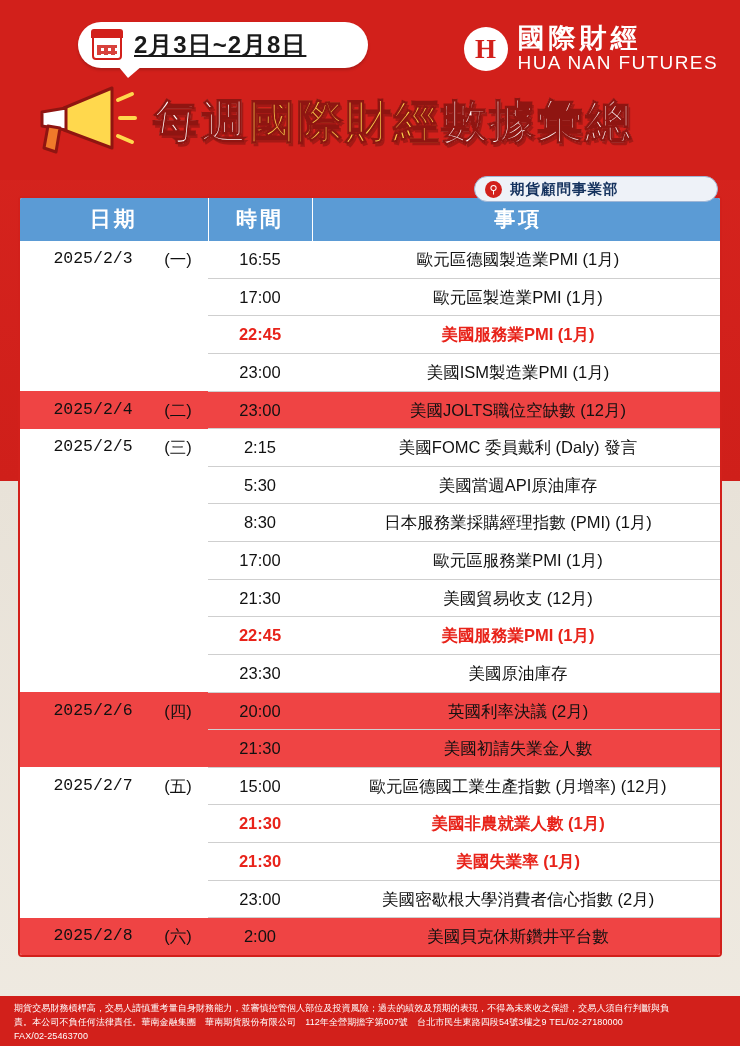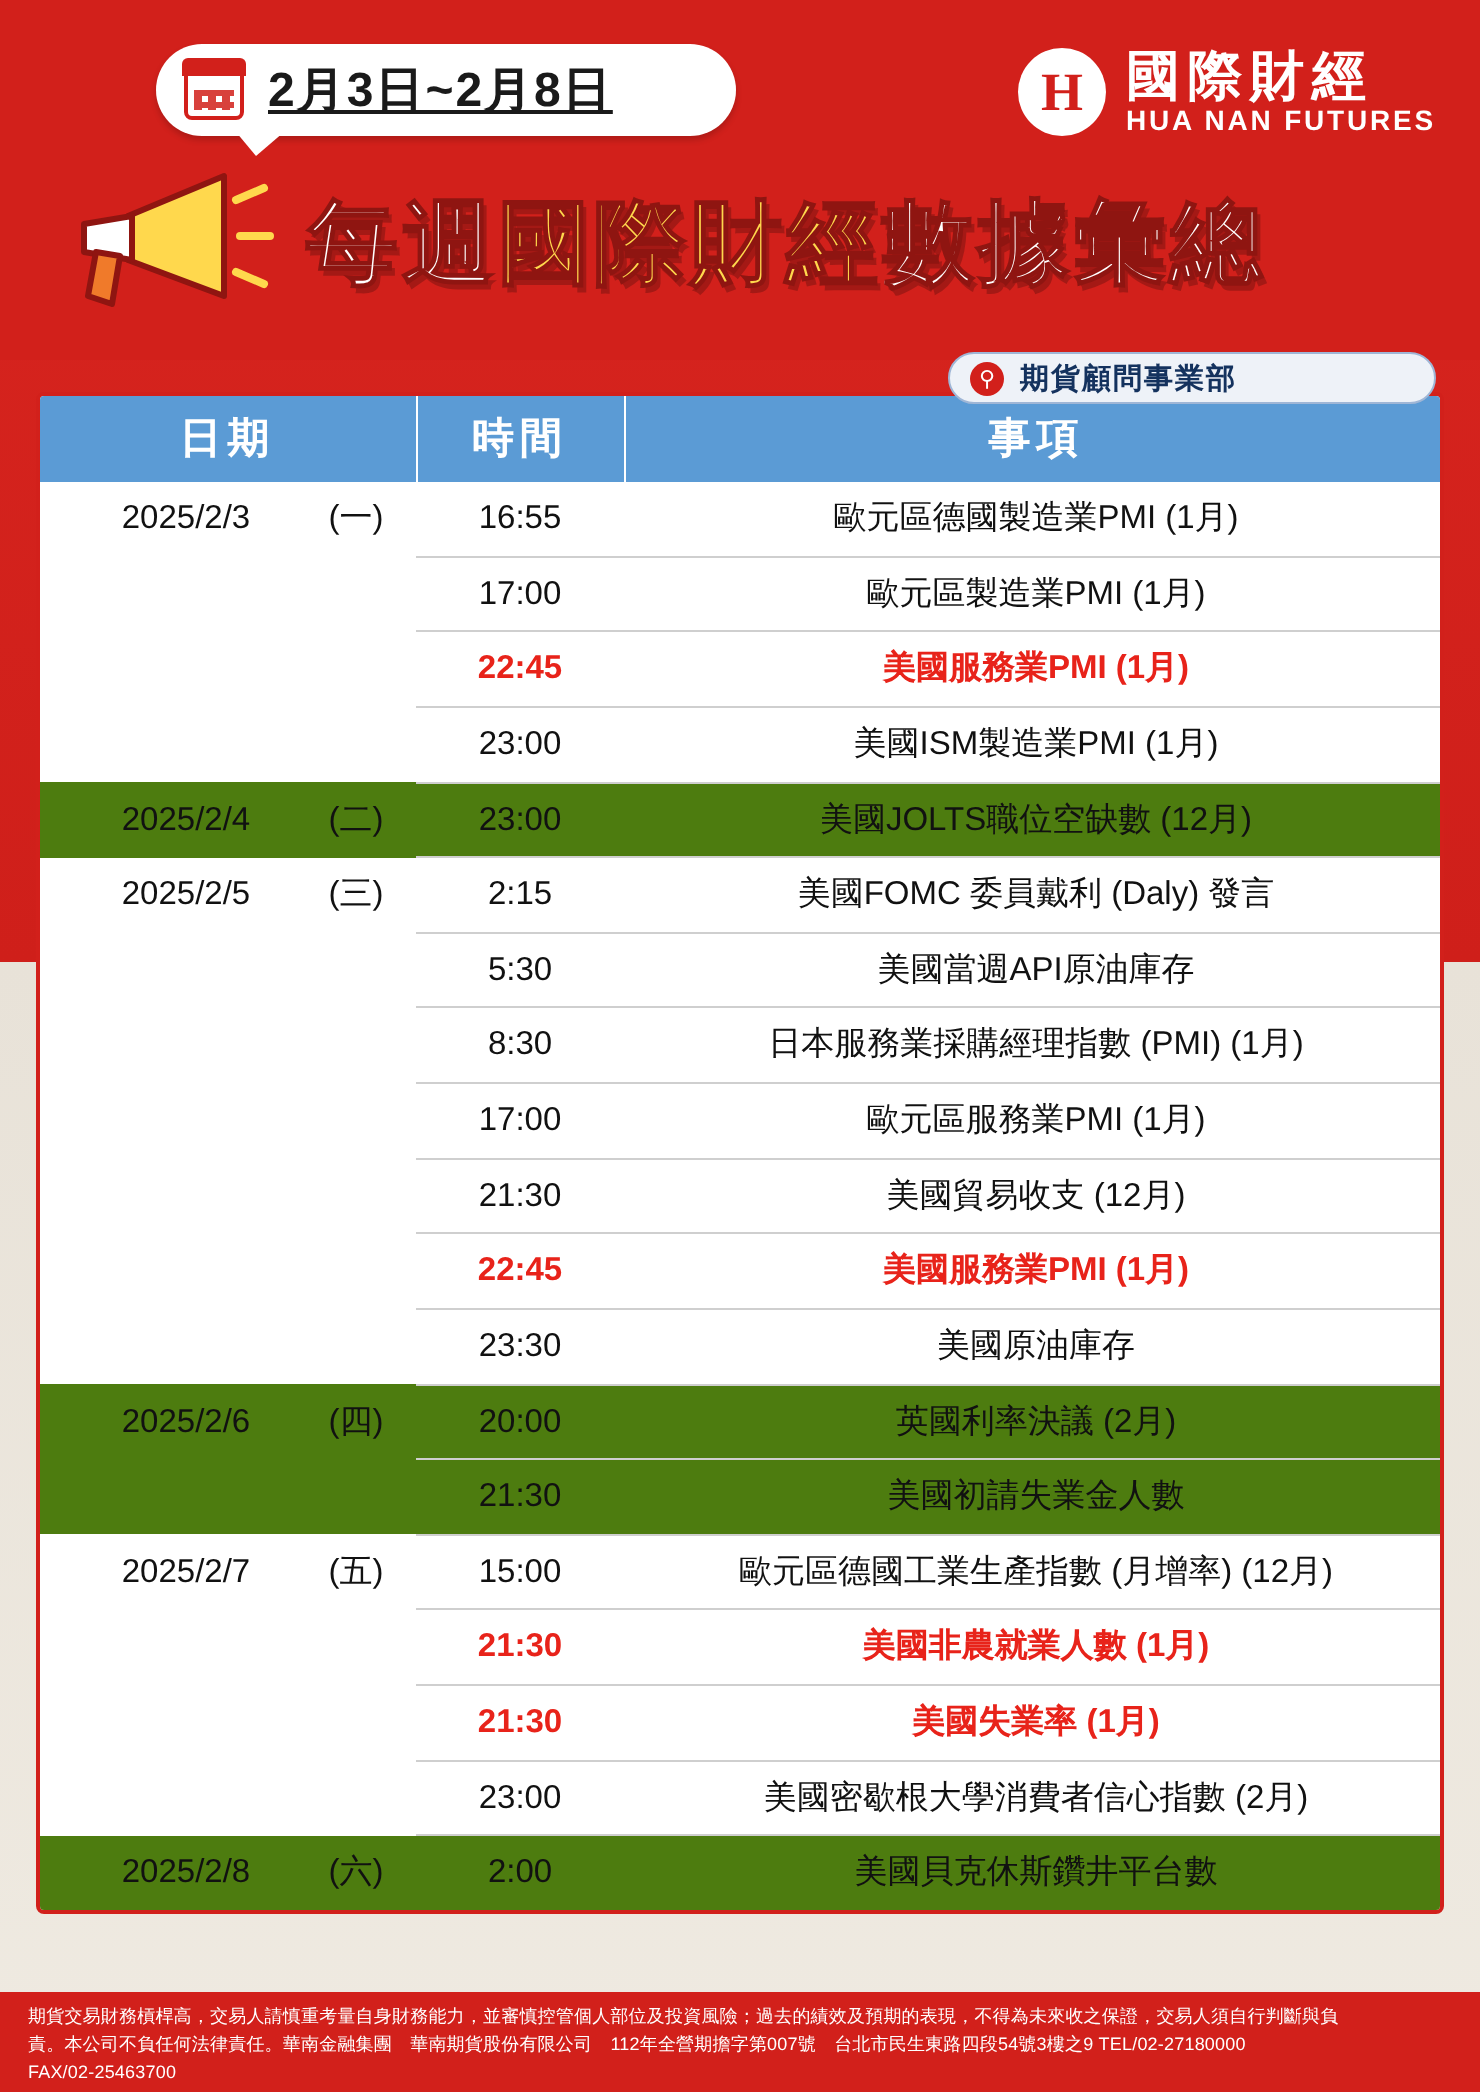--- a/index.html
+++ b/index.html
@@ -93,23 +93,23 @@
     margin-right: 10px;
     font-family: "Liberation Serif", serif;
   }
   .brand-cn {
     font-size: 27px;
     font-weight: 700;
     letter-spacing: 4px;
     line-height: 1.05;
   }
   .brand-en {
-    font-size: 14px;
+    font-size: 19px;
     letter-spacing: 1.4px;
-    font-weight: 700;
+    font-weight: 400;
   }
   
   .title-wrap {
     position: absolute;
     left: 0; right: 0; top: 86px;
     display: flex;
     align-items: center;
     justify-content: center;
     height: 72px;
   }
@@ -204,25 +204,25 @@
     white-space: nowrap;
   }
   td.date, td.dow {
     border-bottom: 1px solid transparent;
   }
   tr.group-start td.date, tr.group-start td.dow {
     
   }
   tr.group-start td { border-top: 1px solid #cfcfcf; }
   tr:first-child td { border-top: none; }
-  td.date { text-align: center; padding-left: 22px; }
+  td.date { text-align: center; padding-left: 22px; font-family: Liberation Mono, monospace; }
   td.dow  { text-align: center; }
   td.time { text-align: center; }
   td.item { text-align: center; }
-  tr.alt td { background: #4d7c0f; }
+  tr.alt td { background: #ef4444; }
   tr.red td.time, tr.red td.item { color: #e8231a; font-weight: 700; }
   tr:last-child td { border-bottom: none; }
   
   .footer {
     position: absolute;
     left: 0; right: 0; bottom: 0;
     background: #d2201b;
     color: #ffffff;
     font-size: 9px;
     line-height: 1.55;

